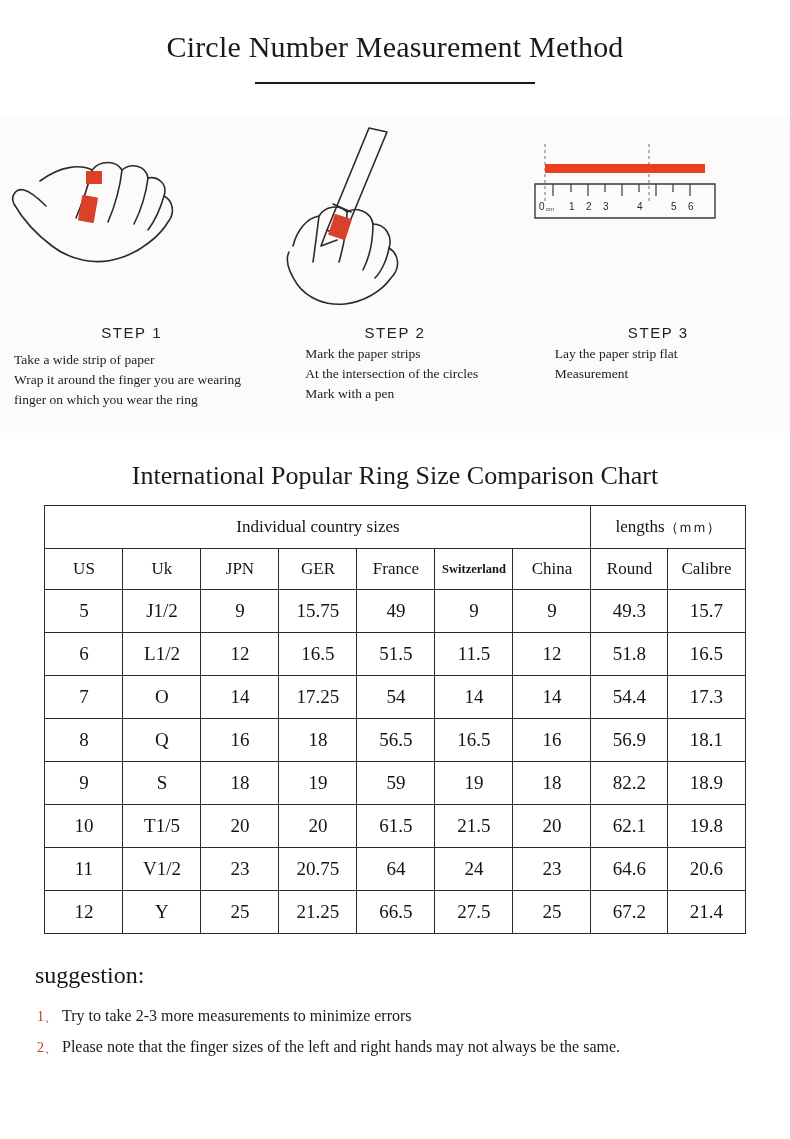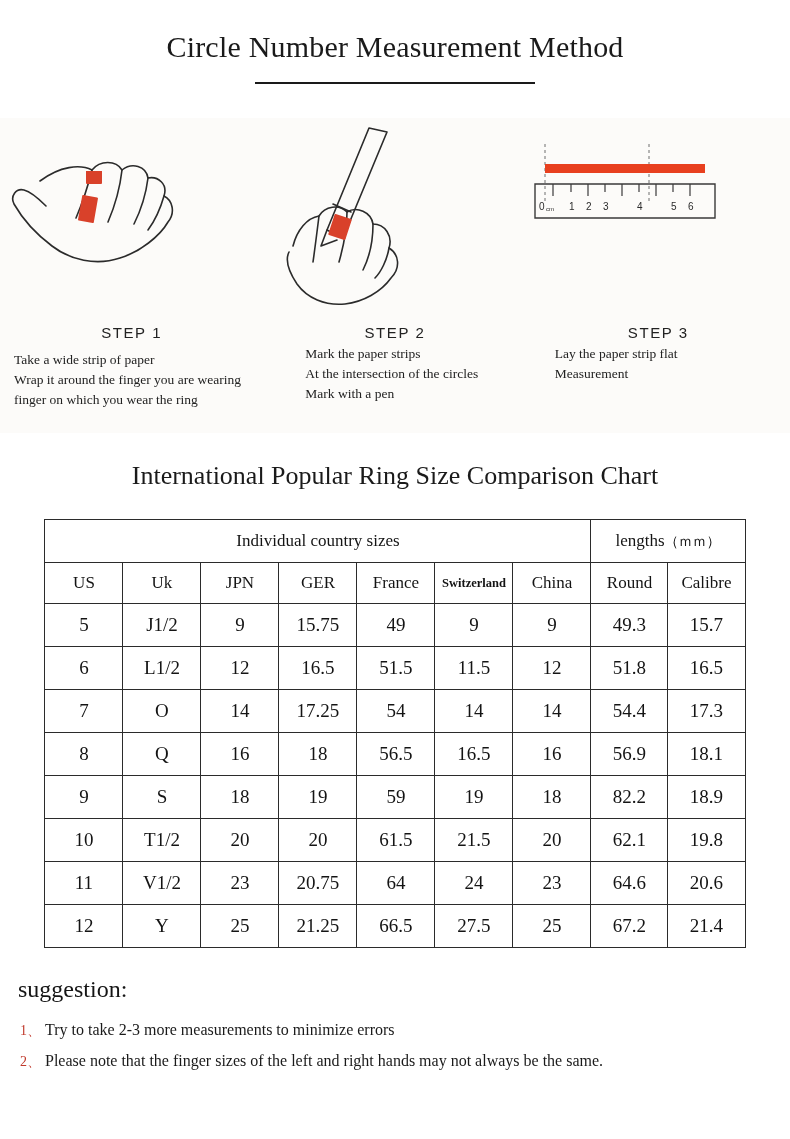--- a/index.html
+++ b/index.html
@@ -80,21 +80,21 @@
   .step-lines.c3 { left: 28px; right: 6px; top: 226px; }
 
   
   .chart-title {
     text-align: center;
     font-size: 26px;
     margin-top: 28px;
     color: #1a1a1a;
   }
   table.size-chart {
-    margin: 28px auto 0 auto;
+    margin: 14px auto 0 auto;
     border-collapse: collapse;
     width: 700px;
     table-layout: fixed;
   }
   table.size-chart td, table.size-chart th {
     border: 1px solid #2b2b2b;
     text-align: center;
     font-weight: 400;
     color: #141414;
     font-family: "Liberation Serif", serif;
@@ -112,21 +112,21 @@
     font-weight: bold;
   }
   .data-row td {
     height: 40px;
     font-size: 19px;
   }
   .unit-small { font-size: 14px; }
 
   
   .suggestion {
-    margin: 28px 0 0 18px;
+    margin: 28px 0 0 35px;
   }
   .suggestion h2 {
     font-size: 24px;
     font-weight: 400;
     margin: 0 0 12px 0;
     color: #151515;
   }
   .sug-item {
     font-size: 16px;
     line-height: 30px;
@@ -323,21 +323,21 @@
         <td>18</td>
         <td>19</td>
         <td>59</td>
         <td>19</td>
         <td>18</td>
         <td>82.2</td>
         <td>18.9</td>
       </tr>
       <tr class="data-row">
         <td>10</td>
-        <td>T1/2</td>
+        <td>T1/5</td>
         <td>20</td>
         <td>20</td>
         <td>61.5</td>
         <td>21.5</td>
         <td>20</td>
         <td>62.1</td>
         <td>19.8</td>
       </tr>
       <tr class="data-row">
         <td>11</td>

